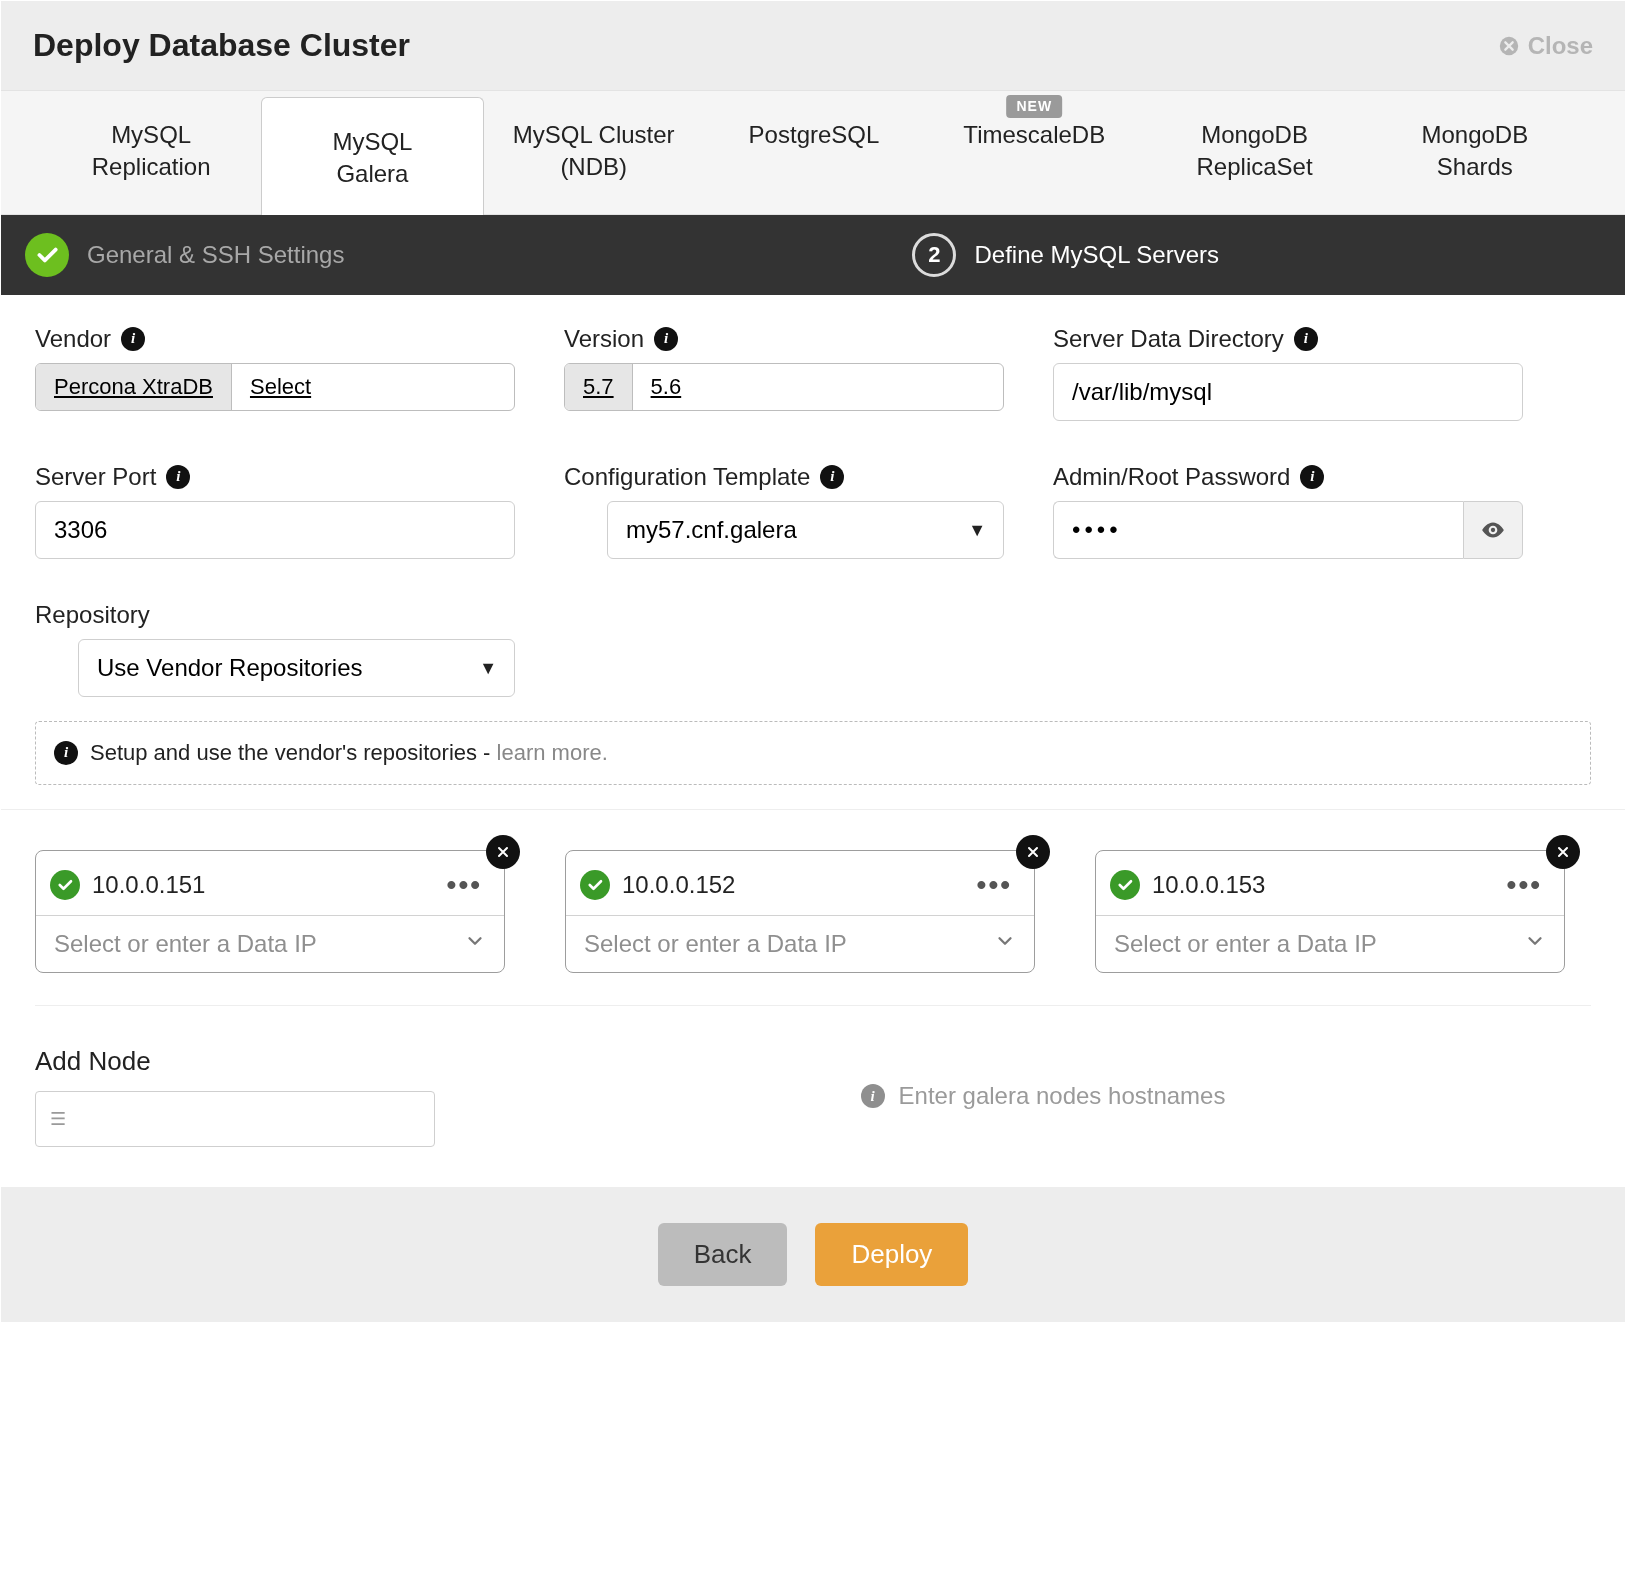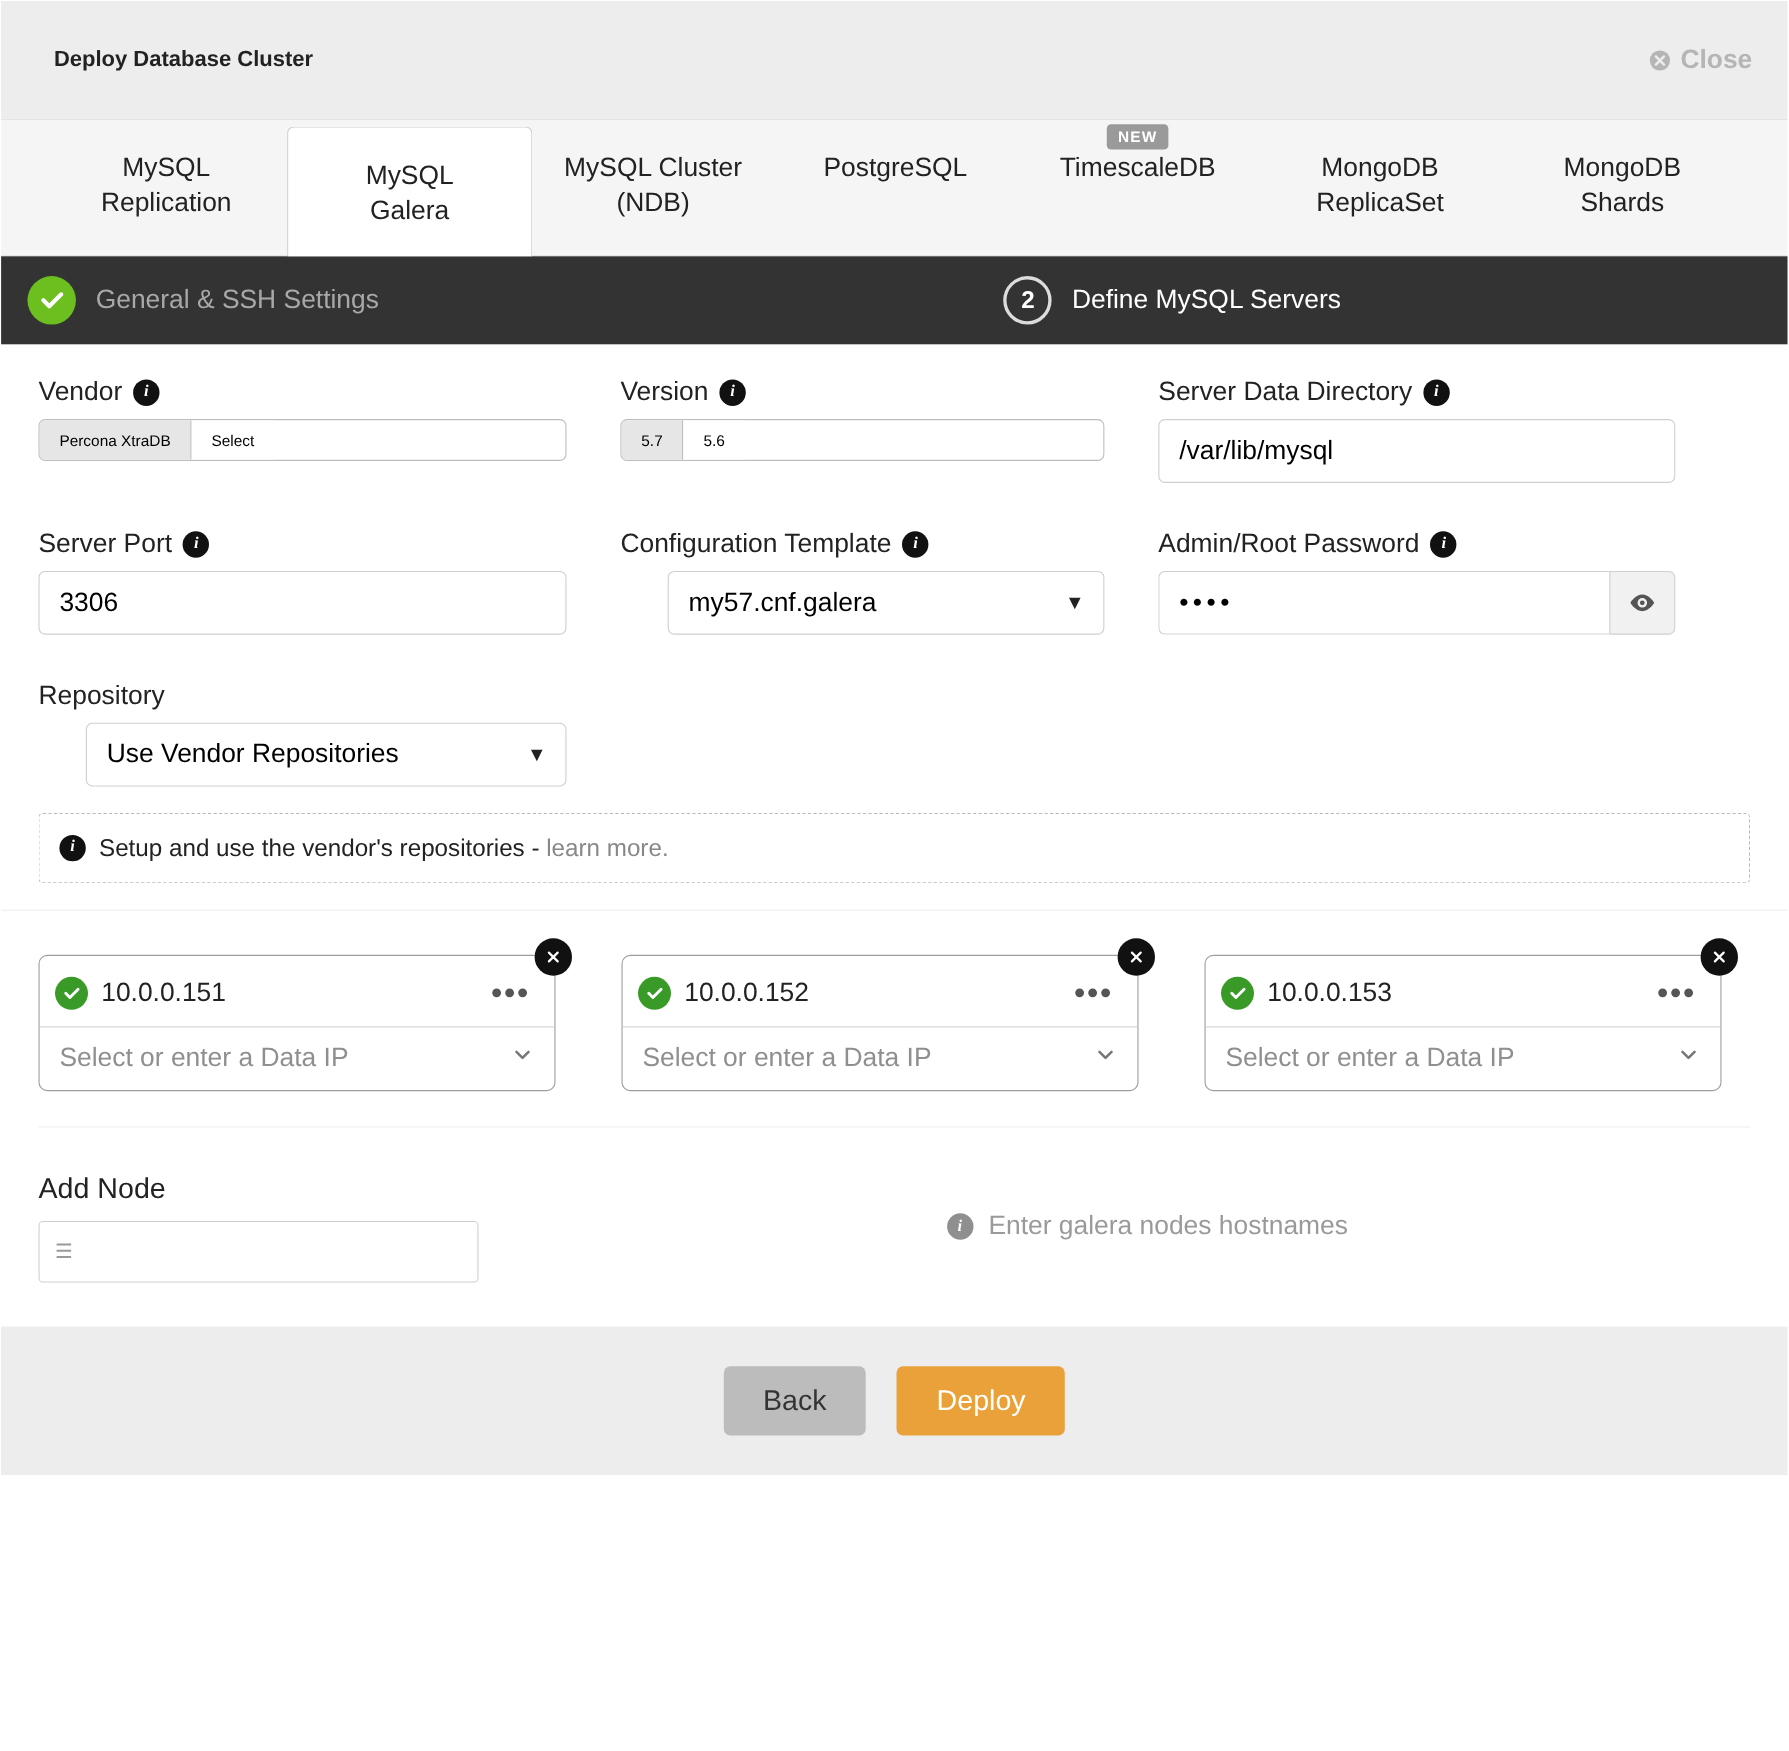--- a/index.html
+++ b/index.html
@@ -1,20 +1,20 @@
 <!DOCTYPE html>
 <html><head>
 <meta charset="utf-8">
 <style>
   * { box-sizing: border-box; }
   html, body { margin:0; padding:0; font-family: -apple-system, BlinkMacSystemFont, "Segoe UI", Helvetica, Arial, sans-serif; background:#fff; color:#222; }
   .window { width:1626px; margin:0 auto; background:#fff; border:1px solid #fff; }
   
   .titlebar { background:#ededed; padding:26px 32px; display:flex; justify-content:space-between; align-items:center; }
-  .titlebar h1 { margin:16px; font-size:20px; font-weight:600; }
+  .titlebar h1 { margin:0; font-size:32px; font-weight:600; }
   .close { color:#b5b5b5; font-size:24px; font-weight:600; display:flex; align-items:center; gap:8px; }
   .close svg { width:22px; height:22px; fill:#b5b5b5; }
   
   .db-tabs { background:#f5f5f5; border-top:1px solid #e3e3e3; border-bottom:1px solid #e3e3e3; display:flex; justify-content:space-around; padding:0 40px; }
   .db-tab { flex:1; text-align:center; padding:28px 10px 24px 10px; font-size:24px; color:#222; cursor:pointer; position:relative; white-space:pre-line; line-height:1.35; }
   .db-tab.active { background:#fff; border:1px solid #ccc; border-bottom:none; border-top-left-radius:6px; border-top-right-radius:6px; margin-top:6px; margin-bottom:-1px; }
   .db-tab .badge { position:absolute; top:4px; left:50%; transform:translateX(-50%); background:#9a9a9a; color:#fff; font-size:14px; font-weight:700; padding:2px 10px; border-radius:4px; letter-spacing:1px;}
   
   .stepbar { background:#333; color:#fff; display:flex; align-items:center; padding:18px 24px; gap:24px; }
   .step { display:flex; align-items:center; gap:18px; font-size:24px; }
@@ -25,21 +25,21 @@
   .step-spacer { flex:0 0 520px; }
   
   .form { padding:30px 34px 0 34px; display:flex; flex-wrap:wrap; gap:42px 49px; }
   .field { display:flex; flex-direction:column; gap:10px; }
   .w1 { width:480px; }
   .w2 { width:440px; }
   .w3 { width:470px; }
   .label-row { display:flex; align-items:center; gap:10px; font-size:24px; }
   .info-icon { width:24px; height:24px; border-radius:50%; background:#111; color:#fff; display:inline-flex; align-items:center; justify-content:center; font-style:italic; font-family: Georgia, serif; font-weight:700; font-size:15px; }
   .seg { display:inline-flex; border:1px solid #bdbdbd; border-radius:6px; overflow:hidden; }
-  .seg button { background:#fff; border:none; padding:10px 18px; font-size:14px; cursor:pointer; }
+  .seg button { background:#fff; border:none; padding:10px 18px; font-size:22px; cursor:pointer;text-decoration:underline; }
   .seg button + button { border-left:1px solid #bdbdbd; }
   .seg button.sel { background:#e6e6e6; }
   .tinput { height:58px; border:1px solid #cfcfcf; border-radius:6px; padding:0 18px; font-size:24px; width:100%; }
   .pw-wrap { display:flex; }
   .pw-wrap input { border-top-right-radius:0; border-bottom-right-radius:0; border-right:none; letter-spacing:4px; }
   .pw-eye { width:70px; border:1px solid #cfcfcf; border-left:1px solid #cfcfcf; border-top-right-radius:6px; border-bottom-right-radius:6px; background:#f1f1f1; display:flex; align-items:center; justify-content:center; cursor:pointer;}
   .select { position:relative;padding-left:43px; }
   .select .tinput { appearance:none; padding-right:48px; background:#fff; }
   .select .caret { position:absolute; right:18px; top:50%; transform:translateY(-50%); pointer-events:none; font-size:18px;}
   .repo-note { margin:24px 34px 24px 34px; border:1px dashed #bbb; border-radius:4px; padding:18px; font-size:22px; display:flex; align-items:center; gap:12px;}

